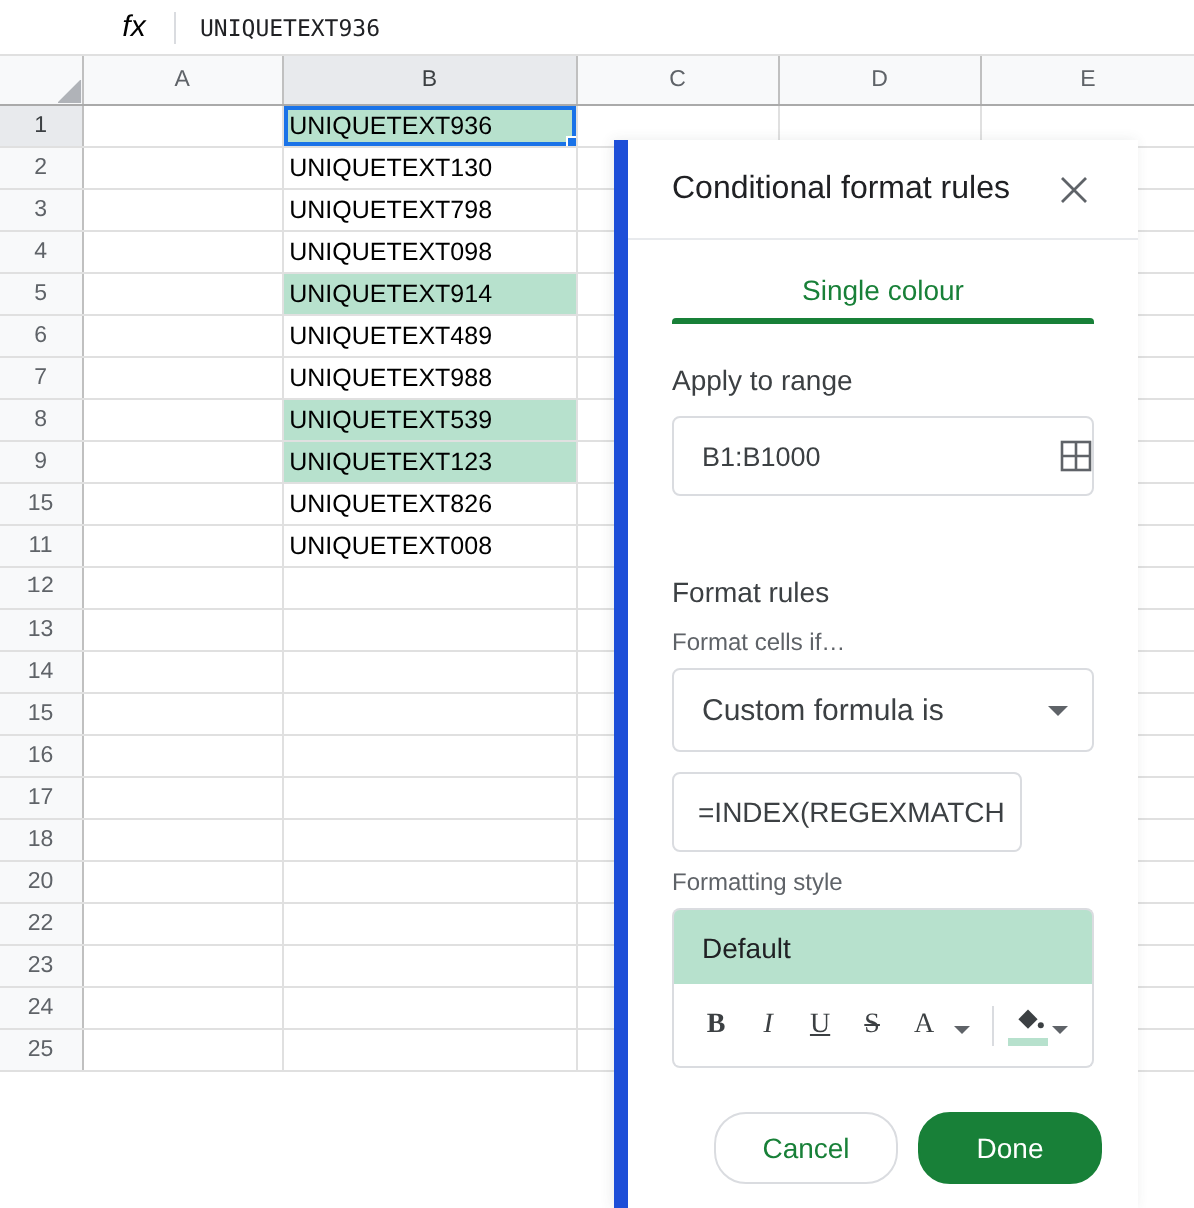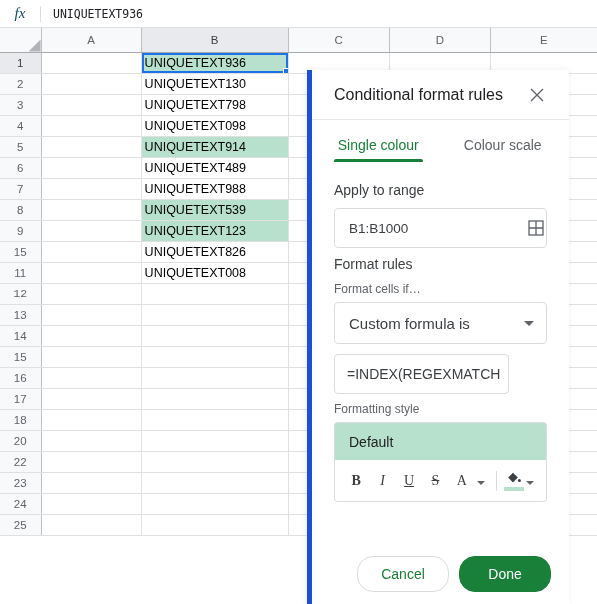--- a/index.html
+++ b/index.html
@@ -16,25 +16,26 @@
 
   
   .formula-bar {
     position: absolute; left: 0; top: 0; width: 597px; height: 28px;
     background: #ffffff;
     border-bottom: 1px solid #e0e0e0;
     display: flex; align-items: center;
   }
   .fx-icon {
     width: 40px; text-align: center;
-    font-family: Liberation Serif, serif;
+    font-family: Liberation Sans, sans-serif;
     font-style: italic;
     font-size: 15px;
-    color: #0c4a6e;
+    color: #000000;
     user-select: none;
+    margin-left: 47px;
   }
   .fx-divider {
     width: 1px; height: 16px; background: #dadce0; margin-right: 12px;
   }
   .formula-input {
     flex: 1; border: none; outline: none;
     font-family: "DejaVu Sans Mono", monospace;
     font-size: 11.5px; color: #202124;
     background: transparent;
     letter-spacing: 0px;
@@ -133,21 +134,21 @@
   .col-c { width: 101px; }
   .col-d { width: 101px; }
   .col-e { width: 107px; }
 
   
   .panel {
     position: absolute;
     left: 307px; top: 70px;
     width: 262px; height: 534px;
     background: #ffffff;
-    border-left: 5px solid #1d4ed8;
+    border-left: 7px solid #1d4ed8;
     box-shadow: -1px 0 6px rgba(60,64,67,0.10);
     overflow: hidden;
   }
   .panel-header {
     height: 50px;
     display: flex; align-items: center;
     padding: 0 18px 0 22px;
     border-bottom: 1px solid #e8eaed;
   }
   .panel-title {
@@ -553,37 +554,36 @@
       <div class="panel-title">Conditional format rules</div>
       <div class="close-btn">
         <svg width="16" height="16" viewBox="0 0 16 16" aria-hidden="true">
           <path d="M2 2 L14 14 M14 2 L2 14" stroke="#5f6368" stroke-width="1.4" fill="none"></path>
         </svg>
       </div>
     </div>
 
     <div class="tabs">
       <div class="tab active">Single colour</div>
-      <div class="tab">Colour scale</div>
     </div>
 
     <div class="panel-body">
 
       <div class="section-label">Apply to range</div>
       <div class="range-box">
         <input type="text" value="B1:B1000" style="">
         <span class="range-picker-icon">
           <svg width="16" height="16" viewBox="0 0 16 16" aria-hidden="true">
             <rect x="1" y="1" width="14" height="14" fill="none" stroke="#5f6368" stroke-width="1.3"></rect>
             <path d="M8 1 V15 M1 8 H15" stroke="#5f6368" stroke-width="1.3"></path>
           </svg>
         </span>
       </div>
 
-      <div class="section-label" style="margin-top:8px;">Format rules</div>
+      <div class="section-label" style="margin-top:40px;">Format rules</div>
       <div class="sub-label">Format cells if…</div>
 
       <div class="select-box">
         <span class="select-value">Custom formula is</span>
         <span class="caret"></span>
       </div>
 
       <div class="formula-box">
         <input type="text" value="=INDEX(REGEXMATCH(B1" style="">
       </div>

